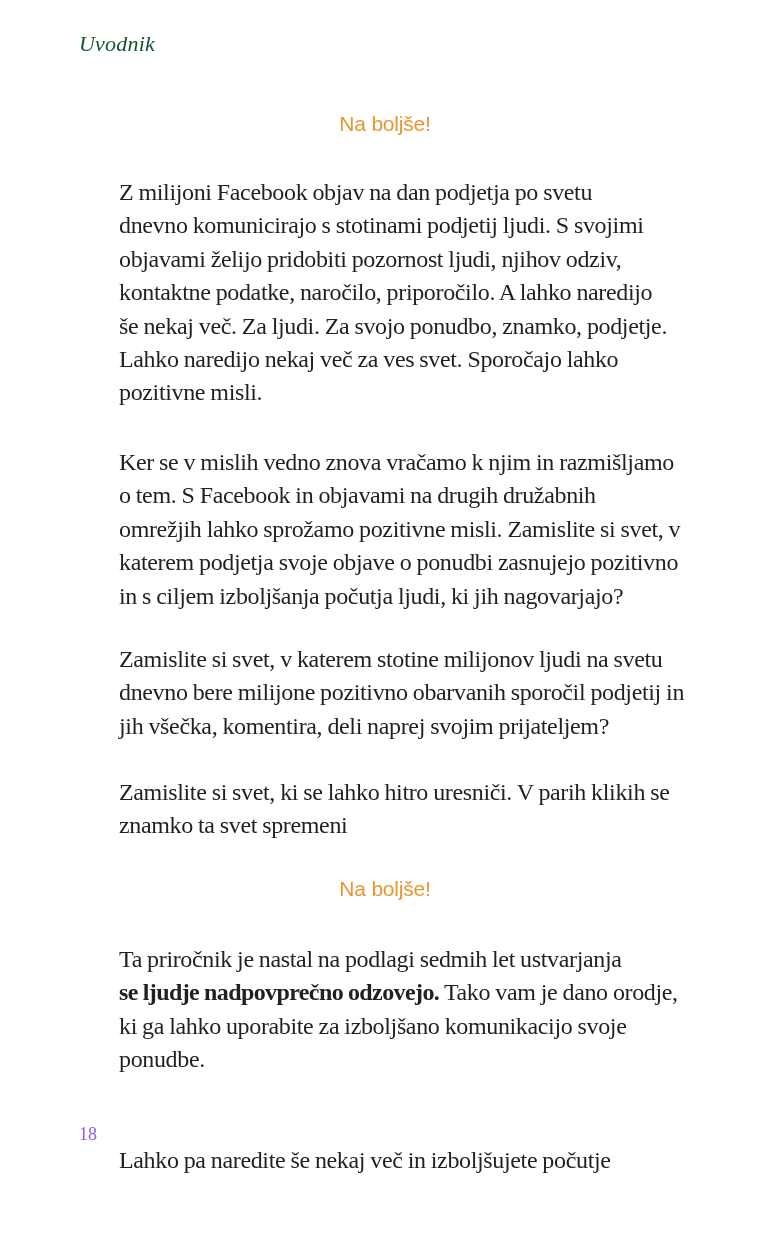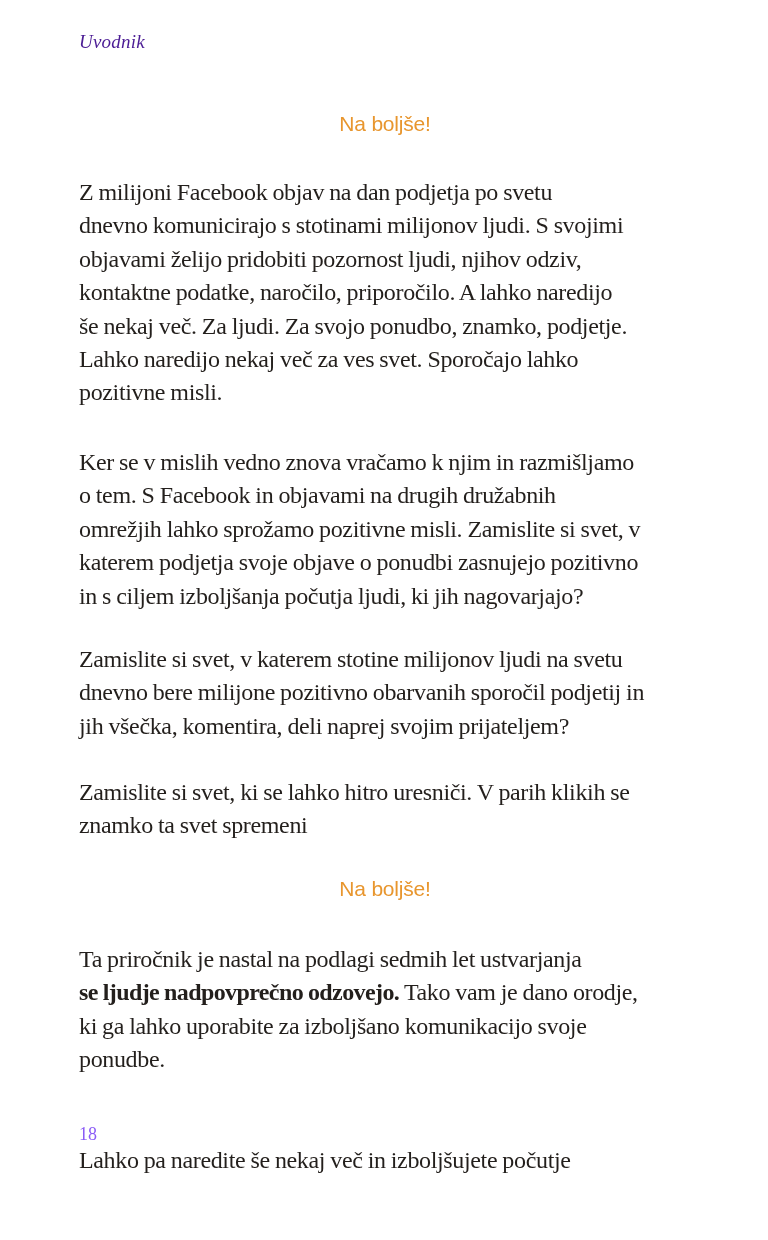--- a/index.html
+++ b/index.html
@@ -1,36 +1,36 @@
 <!DOCTYPE html>
 <html><head>
 <meta charset="utf-8">
 <style>
   html, body { margin: 0; padding: 0; background: #ffffff; }
   body { width: 768px; height: 1240px; position: relative; overflow: hidden; }
   .page { position: absolute; left: 0; top: 0; width: 768px; height: 1240px; background: #ffffff; }
   .running-head {
     position: absolute; left: 79px; top: 31px;
     font-family: "Liberation Serif", "DejaVu Serif", serif;
-    font-style: italic; font-size: 19px; color: #4c1d95; letter-spacing: 0.2px;
+    font-style: italic; font-size: 22px; color: #14532d; letter-spacing: 0.2px;
   }
   .section-heading {
     position: absolute; left: 0; width: 770px; text-align: center;
     font-family: "Liberation Sans", "DejaVu Sans", sans-serif;
     font-size: 21px; color: #e8962e; letter-spacing: -0.2px;
   }
   .h1 { top: 112px; }
   .h2 { top: 877px; }
   .para {
     position: absolute; left: 79px; width: 640px;
     font-family: "Liberation Serif", "DejaVu Serif", serif;
     font-size: 24px; line-height: 33.4px; color: #231f1c;
     letter-spacing: -0.35px; word-spacing: -0.5px;
   }
-  .para .line { display: block; white-space: nowrap; }
+  .para .line { display: block; white-space: nowrap; margin-left: 40px; }
   .p1 { top: 176px; }
   .p2 { top: 446px; }
   .p3 { top: 643px; }
   .p4 { top: 776px; }
   .p5 { top: 943px; }
   .p6 { top: 1144px; }
   .bold { font-weight: bold; letter-spacing: -0.6px; }
   .folio {
     position: absolute; left: 79px; top: 1124px;
     font-family: "Liberation Serif", "DejaVu Serif", serif;
@@ -41,21 +41,21 @@
 <body>
 
 <div class="page">
 
   <div class="running-head">Uvodnik</div>
 
   <div class="section-heading h1">Na boljše!</div>
 
   <div class="para p1">
     <span class="line">Z milijoni Facebook objav na dan podjetja po svetu</span>
-    <span class="line">dnevno komunicirajo s stotinami milijonov ljudi. S svojimi</span>
+    <span class="line">dnevno komunicirajo s stotinami podjetij ljudi. S svojimi</span>
     <span class="line">objavami želijo pridobiti pozornost ljudi, njihov odziv,</span>
     <span class="line">kontaktne podatke, naročilo, priporočilo. A lahko naredijo</span>
     <span class="line">še nekaj več. Za ljudi. Za svojo ponudbo, znamko, podjetje.</span>
     <span class="line">Lahko naredijo nekaj več za ves svet. Sporočajo lahko</span>
     <span class="line">pozitivne misli.</span>
   </div>
 
   <div class="para p2">
     <span class="line">Ker se v mislih vedno znova vračamo k njim in razmišljamo</span>
     <span class="line">o tem. S Facebook in objavami na drugih družabnih</span>

